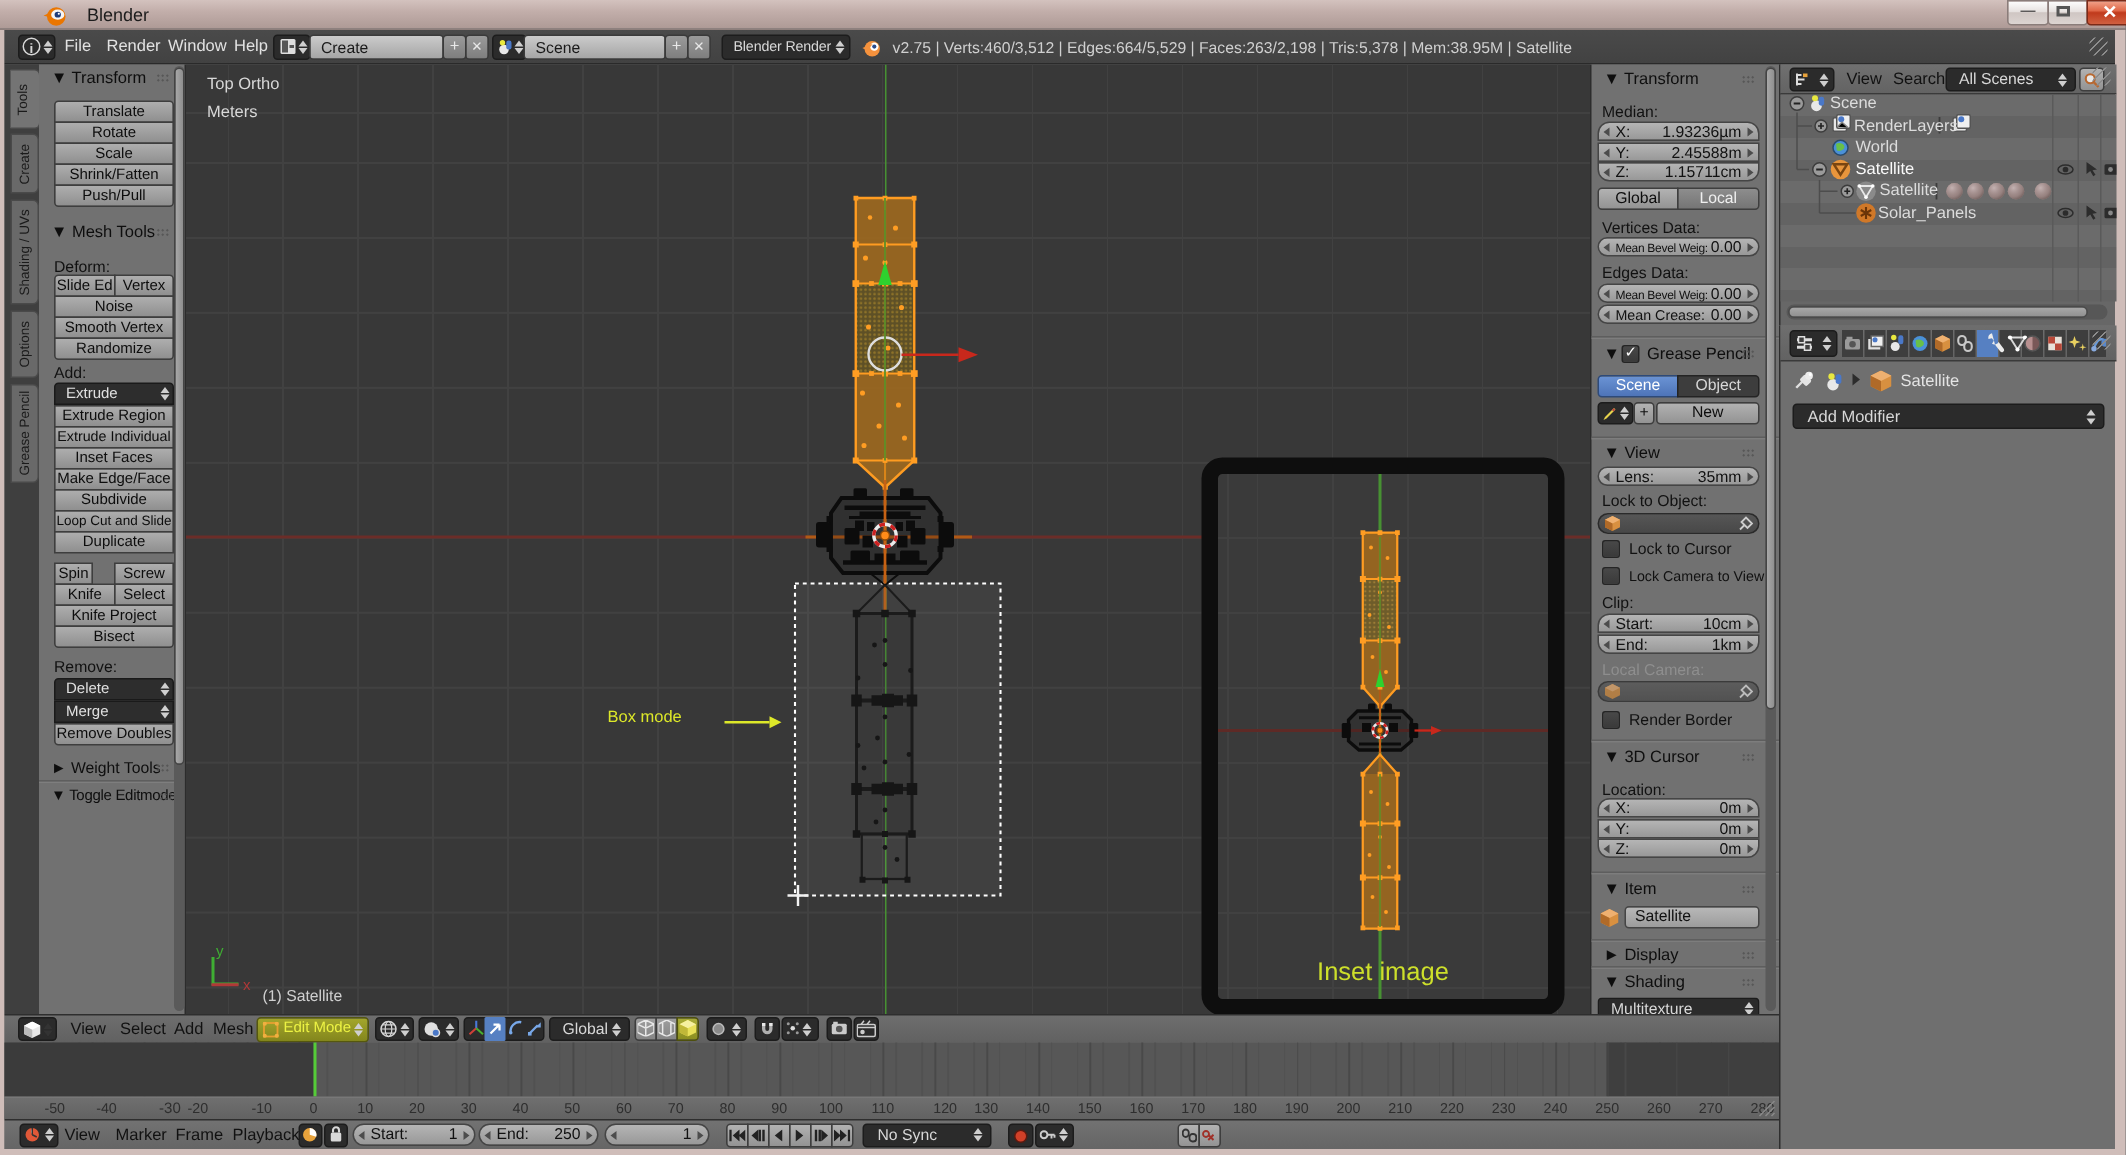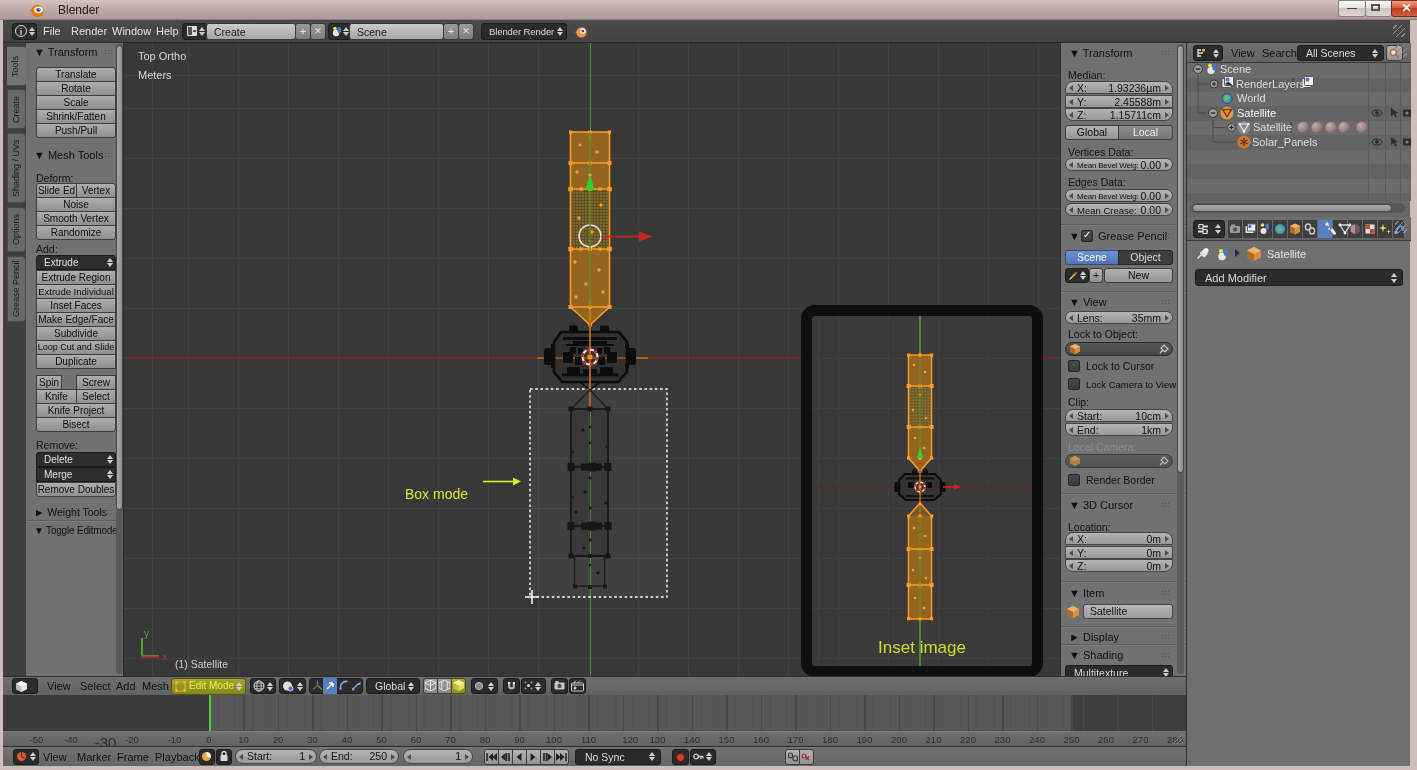--- a/index.html
+++ b/index.html
@@ -80,20 +80,21 @@
 
   <div class="abs dbtn" style="left:478px;top:3px;width:86px;height:17px;line-height:15px;padding-left:7px;font-size:9.5px;letter-spacing:-0.1px">Blender Render</div>
   <div class="ud" style="left:554px;top:7px;height:9px"></div>
 
   <svg class="abs" style="left:571px;top:5px" width="14" height="14" viewBox="0 0 15 15">
       <circle cx="8" cy="8" r="5.5" fill="#f5923d"></circle>
       <circle cx="9.5" cy="6.5" r="3" fill="#fff"></circle>
       <circle cx="9.5" cy="6.5" r="1.5" fill="#2a4a8a"></circle>
       <path d="M1 7.5 L8.5 4.5 L4.5 9.5 Z" fill="#f5923d"></path>
     </svg>
+  <div class="abs" style="left:592px;top:6px;font-size:10.5px;color:#d0d0d0">v2.75 | Verts:460/3,512 | Edges:664/5,529 | Faces:263/2,198 | Tris:5,378 | Mem:38.95M | Satellite</div>
   <div class="grip" style="left:1390px;top:5px"></div>
 </div>
 
 <div class="abs" id="tabstrip" style="left:3px;top:43px;width:23px;height:633px;background:#3f3f3f">
   <div class="tab" style="top:3px;height:40px;background:#747474;width:20px;border-right:none">Tools</div>
   <div class="tab" style="top:46px;height:40px">Create</div>
   <div class="tab" style="top:90px;height:70px">Shading / UVs</div>
   <div class="tab" style="top:164px;height:45px">Options</div>
   <div class="tab" style="top:213px;height:66px">Grease Pencil</div>
 </div>
@@ -303,21 +304,21 @@
     <polygon points="513,477.5 521,481.5 513,485.5" fill="#dde829"></polygon>
 
     <path d="M525 597 H539 M532 590 V604" stroke="#f2f2f2" stroke-width="1.6"></path>
 
     <path d="M142 638 V656 M141 656 H159" stroke="#3fae33" stroke-width="2"></path>
     <path d="M141 656.5 H159" stroke="#b03838" stroke-width="2"></path>
     <text x="144" y="637" fill="#3fae33" font-size="10" font-family="Liberation Sans">y</text>
     <text x="162" y="660" fill="#b03838" font-size="10" font-family="Liberation Sans">x</text>
    </g>
   </svg>
-  <div class="abs" style="left:281px;top:443px;font-size:14px;color:#dde829">Box mode</div>
+  <div class="abs" style="left:281px;top:429px;font-size:11px;color:#dde829">Box mode</div>
 
   <div class="abs" style="left:677px;top:262px;width:242px;height:372px;border:11px solid #0e0e0e;border-radius:14px;background-color:#3a3a3a;background-image:repeating-linear-gradient(90deg,#414141 0 1px,transparent 1px 50px),repeating-linear-gradient(#414141 0 1px,transparent 1px 50px);background-position:26px 0,0 42px;overflow:hidden">
     <div class="abs" style="left:0;top:170px;width:220px;height:1.5px;background:#5e2a26"></div>
     <div class="abs" style="left:107.4px;top:0;width:1.2px;height:350px;background:#479132"></div>
     <svg class="abs" style="left:0;top:0" width="220" height="350" viewBox="0 0 220 350">
       <g transform="translate(-812,-316)">
         <polygon points="908.5,355 931.5,355 931.5,458 920,471 908.5,458" fill="#9c6820" fill-opacity="0.92"></polygon>
         <rect x="908.5" y="386" width="23" height="41" fill="url(#hatch2)"></rect>
         <polygon points="908.5,355 931.5,355 931.5,458 920,471 908.5,458" fill="none" stroke="#ff9c21" stroke-width="1.5"></polygon>
         <path d="M908.5 386 H931.5 M908.5 427 H931.5" stroke="#ff9c21" stroke-width="1.3"></path>
@@ -664,21 +665,21 @@
 </div>
 
 <div class="abs" id="timeline" style="left:3px;top:695px;width:1183px;height:51px;background:#575757">
   <div class="abs" style="left:0;top:0;width:1183px;height:36px;background-image:repeating-linear-gradient(90deg,#515151 0 1px,transparent 1px 17.25px),repeating-linear-gradient(90deg,#494949 0 1.2px,transparent 1.2px 34.5px);background-position:214.6px 0,206px 0"></div>
   <div class="abs" style="left:0;top:0;width:206px;height:36px;background:#3b3b3b"></div>
   <div class="abs" style="left:1068px;top:0;width:115px;height:36px;background:#3f3f3f;background-image:repeating-linear-gradient(90deg,#484848 0 1px,transparent 1px 34.5px);background-position:12px 0"></div>
   <div class="abs" style="left:206px;top:0;width:2.2px;height:36px;background:#55cc38"></div>
   <div class="abs" style="left:0;top:36px;width:1183px;height:15px;background:linear-gradient(#6f6f6f,#626262);border-top:1px solid #787878">
   <span style="position:absolute;left:18.5px;top:2px;width:30px;text-align:center;font-size:9.5px;color:#2e2e2e">-50</span>
       <span style="position:absolute;left:53.0px;top:2px;width:30px;text-align:center;font-size:9.5px;color:#2e2e2e">-40</span>
-      <span style="position:absolute;left:87.5px;top:2px;width:30px;text-align:center;font-size:15px;color:#2e2e2e">-30</span>
+      <span style="position:absolute;left:87.5px;top:2px;width:30px;text-align:right;font-size:10px;color:#2e2e2e">-30</span>
       <span style="position:absolute;left:122.0px;top:2px;width:30px;font-size:9.5px;color:#2e2e2e">-20</span>
       <span style="position:absolute;left:156.5px;top:2px;width:30px;text-align:center;font-size:9.5px;color:#2e2e2e">-10</span>
       <span style="position:absolute;left:191.0px;top:2px;width:30px;text-align:center;font-size:9.5px;color:#2e2e2e">0</span>
       <span style="position:absolute;left:225.5px;top:2px;width:30px;text-align:center;font-size:9.5px;color:#2e2e2e">10</span>
       <span style="position:absolute;left:260.0px;top:2px;width:30px;text-align:center;font-size:9.5px;color:#2e2e2e">20</span>
       <span style="position:absolute;left:294.5px;top:2px;width:30px;text-align:center;font-size:9.5px;color:#2e2e2e">30</span>
       <span style="position:absolute;left:329.0px;top:2px;width:30px;text-align:center;font-size:9.5px;color:#2e2e2e">40</span>
       <span style="position:absolute;left:363.5px;top:2px;width:30px;text-align:center;font-size:9.5px;color:#2e2e2e">50</span>
       <span style="position:absolute;left:398.0px;top:2px;width:30px;text-align:center;font-size:9.5px;color:#2e2e2e">60</span>
       <span style="position:absolute;left:432.5px;top:2px;width:30px;text-align:center;font-size:9.5px;color:#2e2e2e">70</span>

